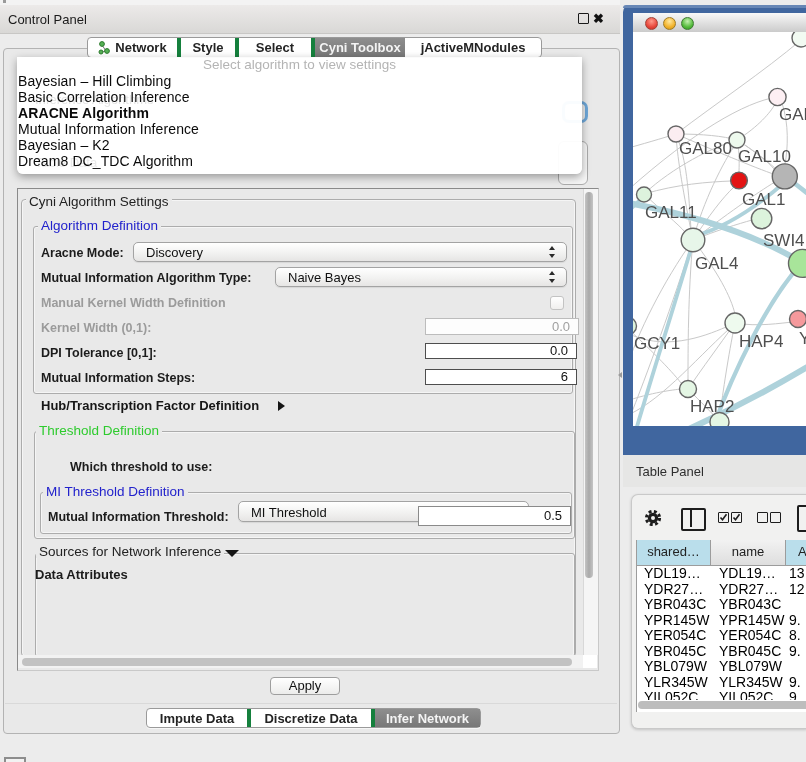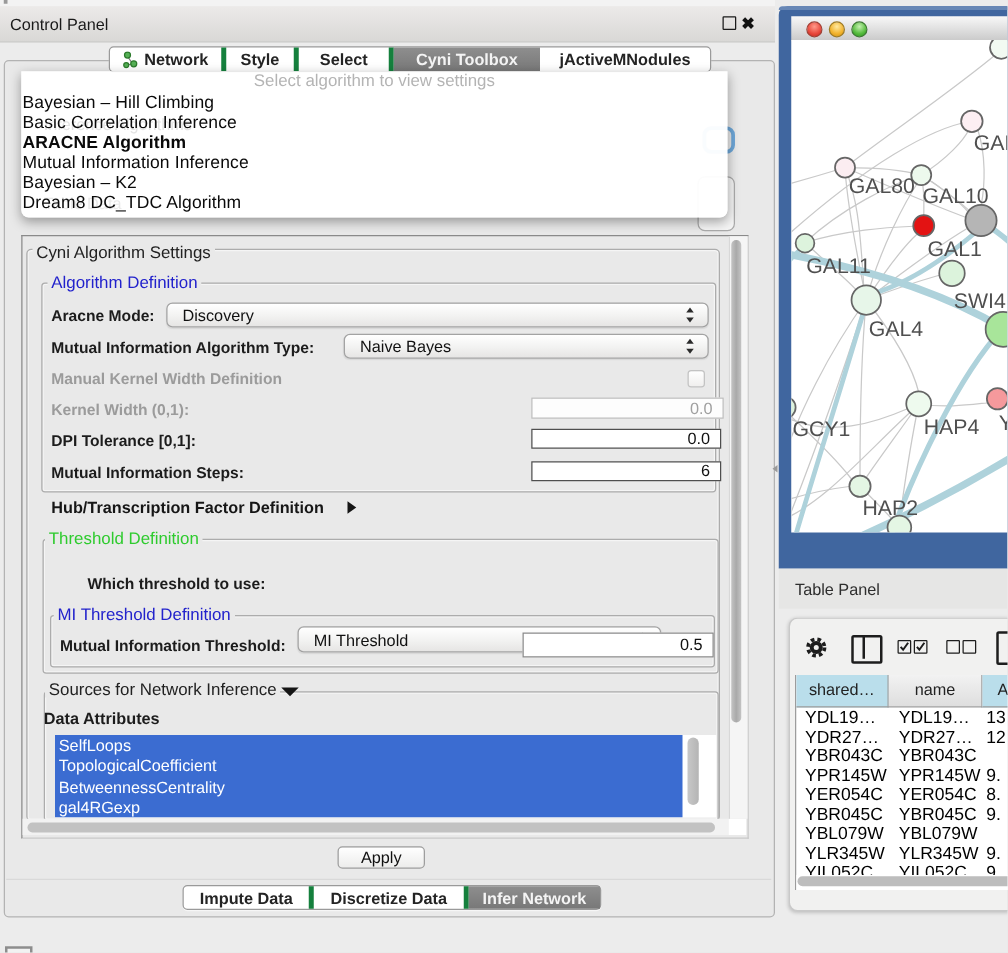--- a/index.html
+++ b/index.html
@@ -35,21 +35,21 @@
 <div class="seg" style="left:87px;top:37px;height:19px;">
   <div class="s" style="width:89px;"><svg width="13" height="14" viewBox="0 0 13 14" style="margin-right:4px;">
           <line x1="4" y1="4" x2="8" y2="10" stroke="#777" stroke-width="1"></line>
           <line x1="8" y1="10" x2="4" y2="11" stroke="#777" stroke-width="1"></line>
           <circle cx="4" cy="3" r="2.4" fill="#55b055" stroke="#2c7a2c"></circle>
           <circle cx="9" cy="10" r="2.4" fill="#55b055" stroke="#2c7a2c"></circle>
           <circle cx="3" cy="11" r="2" fill="#55b055" stroke="#2c7a2c"></circle>
         </svg>Network</div>
   <div class="s" style="width:54px;">Style</div>
   <div class="s" style="width:72px;">Select</div>
-  <div class="s sel" style="width:117px;">Cyni Toolbox</div>
+  <div class="s sel" style="width:90px;">Cyni Toolbox</div>
   <div class="s" style="width:136px;">jActiveMNodules</div>
 </div>
 
 <div class="abs" style="left:17px;top:188px;width:580px;height:481px;background:#e9e9e9;border-top:1px solid #8a8a8a;border-left:1px solid #8a8a8a;border-right:1px solid #c9c9c9;border-bottom:1px solid #c9c9c9;"></div>
 
 <div class="grp" style="left:21px;top:199px;width:553px;height:456px;border-radius:4px;"></div>
 <div class="gtitle" style="left:26px;top:196px;font-size:13.5px;color:#222;">Cyni Algorithm Settings</div>
 
 <div class="grp" style="left:33px;top:226px;width:538px;height:166px;"></div>
 <div class="gtitle" style="left:38px;top:220px;font-size:13.5px;color:#2222cc;">Algorithm Definition</div>
@@ -95,25 +95,20 @@
 
 <div class="lbl abs" style="left:48px;top:510px;">Mutual Information Threshold:</div>
 <div class="tfield" style="left:418px;top:506px;width:143px;height:18px;border:1px solid #8a8a8a;color:#111;padding-right:8px;line-height:18px;">0.5</div>
 
 <div class="grp" style="left:35px;top:553px;width:538px;height:102px;"></div>
 <div class="gtitle" style="left:36px;top:546px;font-size:13.5px;color:#222;">Sources for Network Inference</div>
 <div class="abs" style="left:225px;top:550px;width:0;height:0;border-left:7px solid transparent;border-right:7px solid transparent;border-top:7.5px solid #151515;"></div>
 
 <div class="lbl abs" style="left:35px;top:567px;font-size:13px;">Data Attributes</div>
 
-<div class="abs" style="left:44px;top:588px;width:529px;height:66px;background:#fff;overflow:hidden;">
-  <div class="abs" style="left:0;top:0;width:502px;height:66px;background:#3b6cd1;"></div>
-  <div class="abs" style="left:3px;top:1px;font-size:13px;color:#fff;line-height:16.4px;">SelfLoops<br>TopologicalCoefficient<br>BetweennessCentrality<br>gal4RGexp</div>
-  <div class="abs" style="left:506px;top:2px;width:9px;height:54px;background:linear-gradient(90deg,#c8c8c8,#b4b4b4);border-radius:5px;"></div>
-</div>
 
 <div class="abs" style="left:18px;top:655px;width:565px;height:13px;background:#f2f2f2;"></div>
 <div class="abs" style="left:22px;top:658px;width:550px;height:8px;background:#c2c2c2;border-radius:4px;"></div>
 <div class="abs" style="left:583px;top:655px;width:14px;height:13px;background:#fff;"></div>
 
 <div class="abs" style="left:583px;top:189px;width:14px;height:466px;background:#f5f5f5;border-left:1px solid #d8d8d8;"></div>
 <div class="abs" style="left:585px;top:192px;width:8px;height:386px;background:linear-gradient(90deg,#c4c4c4,#a9a9a9 50%,#c4c4c4);border-radius:4px;"></div>
 
 <div class="abs" style="left:270px;top:677px;width:68px;height:16px;background:linear-gradient(#ffffff,#ececeb);border:1px solid #9e9e9e;border-radius:4px;text-align:center;font-size:13px;color:#111;line-height:16px;">Apply</div>
 

